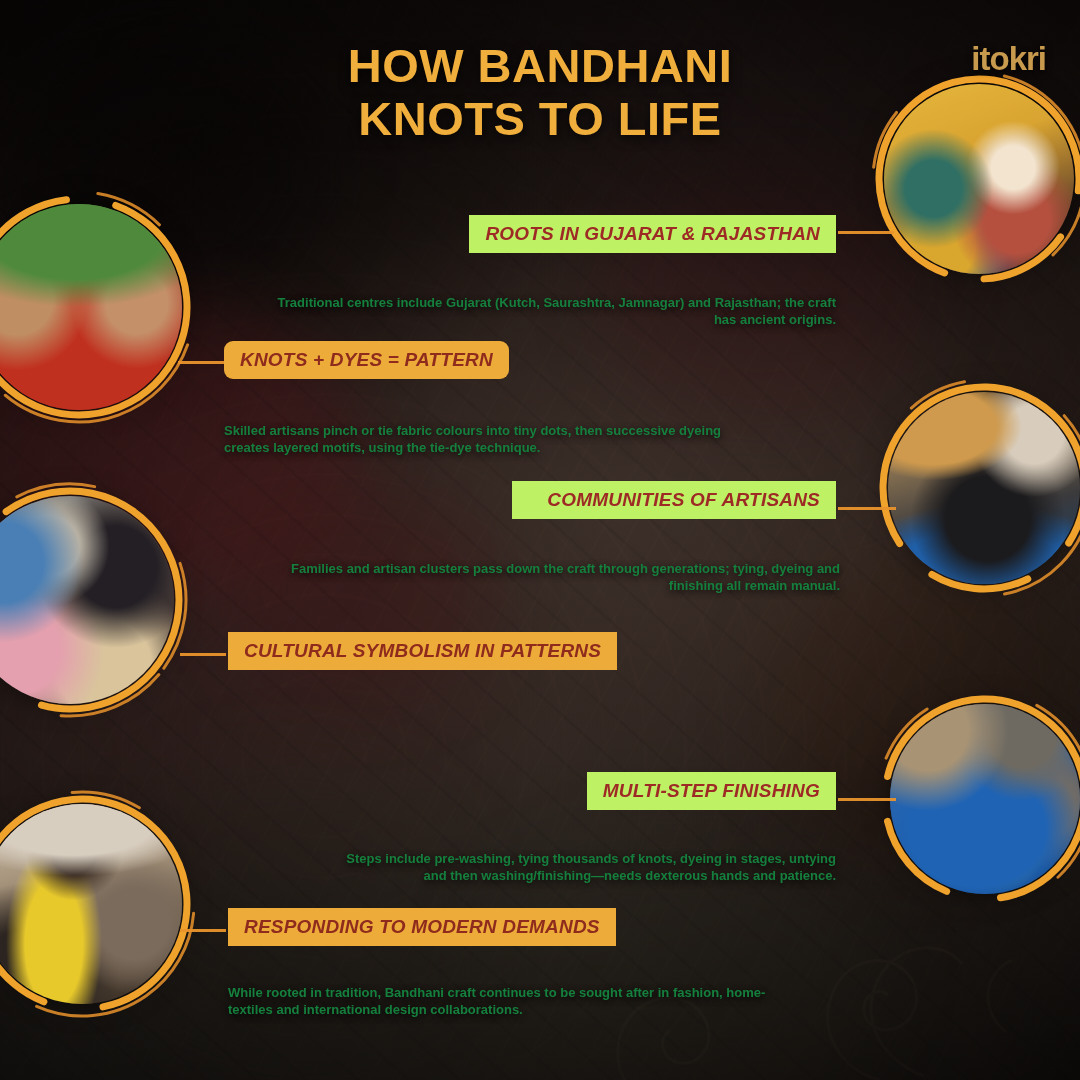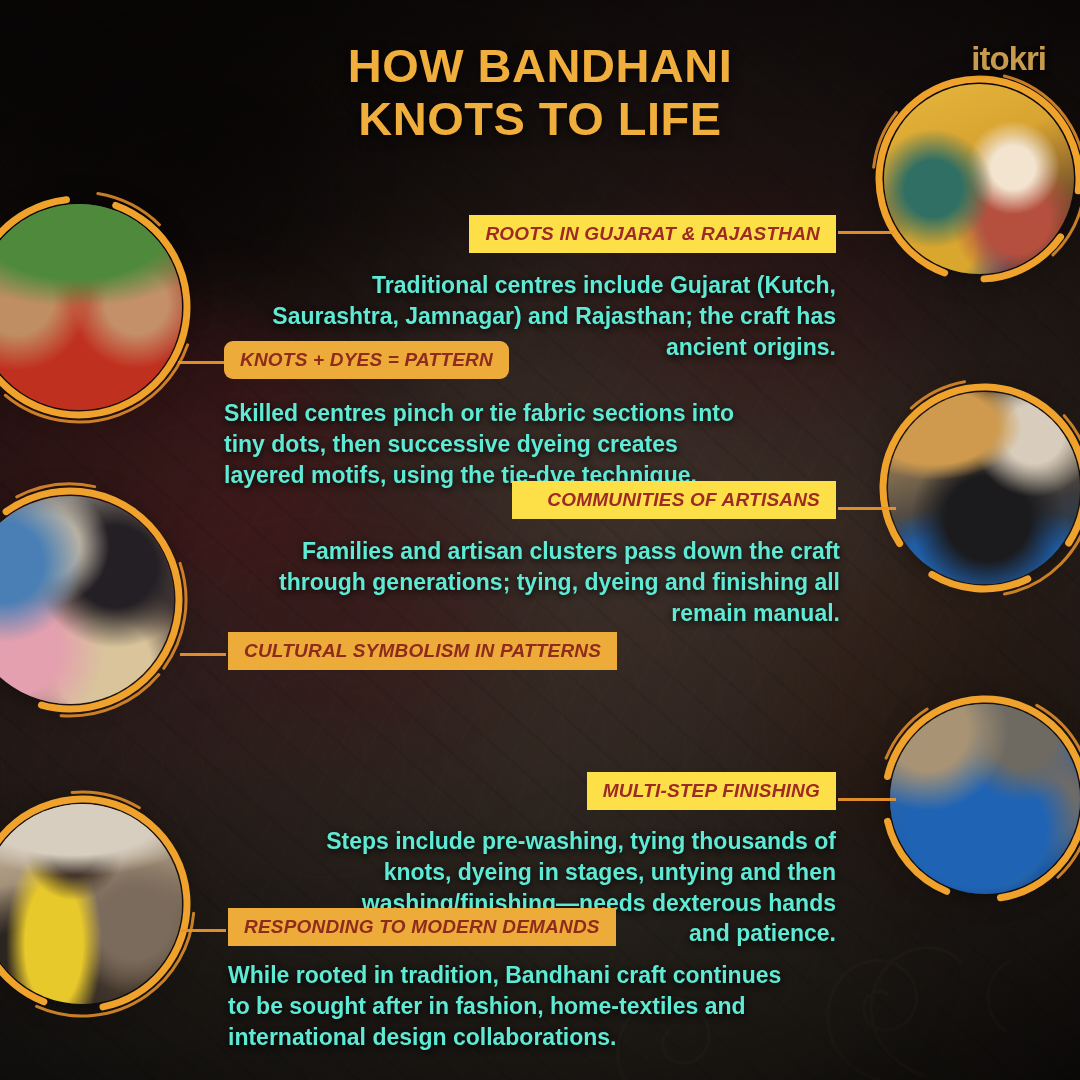--- a/index.html
+++ b/index.html
@@ -85,27 +85,27 @@
   
   .conn{ position:absolute; height:3px; background:#e9932c; z-index:30; opacity:.95; }
 
   
   .chip{
     position:absolute; z-index:35;
     font-size:19px; font-weight:bold; font-style:italic;
     letter-spacing:.2px; padding:9px 16px 10px 16px;
     white-space:nowrap; line-height:1;
   }
-  .chip.cream{ background:#fde047; color:#9e2a26; }
+  .chip.cream{ background:#bef264; color:#9e2a26; }
   .chip.amber{ background:#edab3a; color:#8e2b1d; }
 
   .body{
     position:absolute; z-index:35;
-    font-size:23px; font-weight:bold; color:#5eead4;
-    line-height:1.34; text-shadow:0 2px 7px rgba(0,0,0,.85);
+    font-size:13px; font-weight:bold; color:#15803d;
+    line-height:1.34; text-shadow:0 2px 7px rgba(0,0,0,.85);margin-top:24px;
   }
   .body.right{ text-align:right; }
   .body.left{ text-align:left; }
 </style>
 </head>
 <body>
 
 <div id="stage">
 
   <div class="bg-base"></div>
@@ -223,21 +223,21 @@
   <div class="conn" style="left:178px;top:361px;width:46px;"></div>
   <div class="conn" style="left:838px;top:507px;width:58px;"></div>
   <div class="conn" style="left:180px;top:653px;width:46px;"></div>
   <div class="conn" style="left:838px;top:798px;width:58px;"></div>
   <div class="conn" style="left:180px;top:929px;width:46px;"></div>
 
   <div class="chip cream" style="right:244px;top:215px;">ROOTS IN GUJARAT &amp; RAJASTHAN</div>
   <div class="body right" style="right:244px;top:270px;width:566px;">Traditional centres include Gujarat (Kutch, Saurashtra, Jamnagar) and Rajasthan; the craft has ancient origins.</div>
 
   <div class="chip amber" style="left:224px;top:341px;border-radius:9px;">KNOTS + DYES = PATTERN</div>
-  <div class="body left" style="left:224px;top:398px;width:520px;">Skilled centres pinch or tie fabric sections into tiny dots, then successive dyeing creates layered motifs, using the tie-dye technique.</div>
+  <div class="body left" style="left:224px;top:398px;width:520px;">Skilled artisans pinch or tie fabric colours into tiny dots, then successive dyeing creates layered motifs, using the tie-dye technique.</div>
 
   <div class="chip cream" style="right:244px;top:481px;padding-left:35px;">COMMUNITIES OF ARTISANS</div>
   <div class="body right" style="right:240px;top:536px;width:600px;">Families and artisan clusters pass down the craft through generations; tying, dyeing and finishing all remain manual.</div>
 
   <div class="chip amber" style="left:228px;top:632px;">CULTURAL SYMBOLISM IN PATTERNS</div>
 
   <div class="chip cream" style="right:244px;top:772px;">MULTI-STEP FINISHING</div>
   <div class="body right" style="right:244px;top:826px;width:510px;">Steps include pre-washing, tying thousands of knots, dyeing in stages, untying and then washing/finishing—needs dexterous hands and patience.</div>
 
   <div class="chip amber" style="left:228px;top:908px;">RESPONDING TO MODERN DEMANDS</div>

